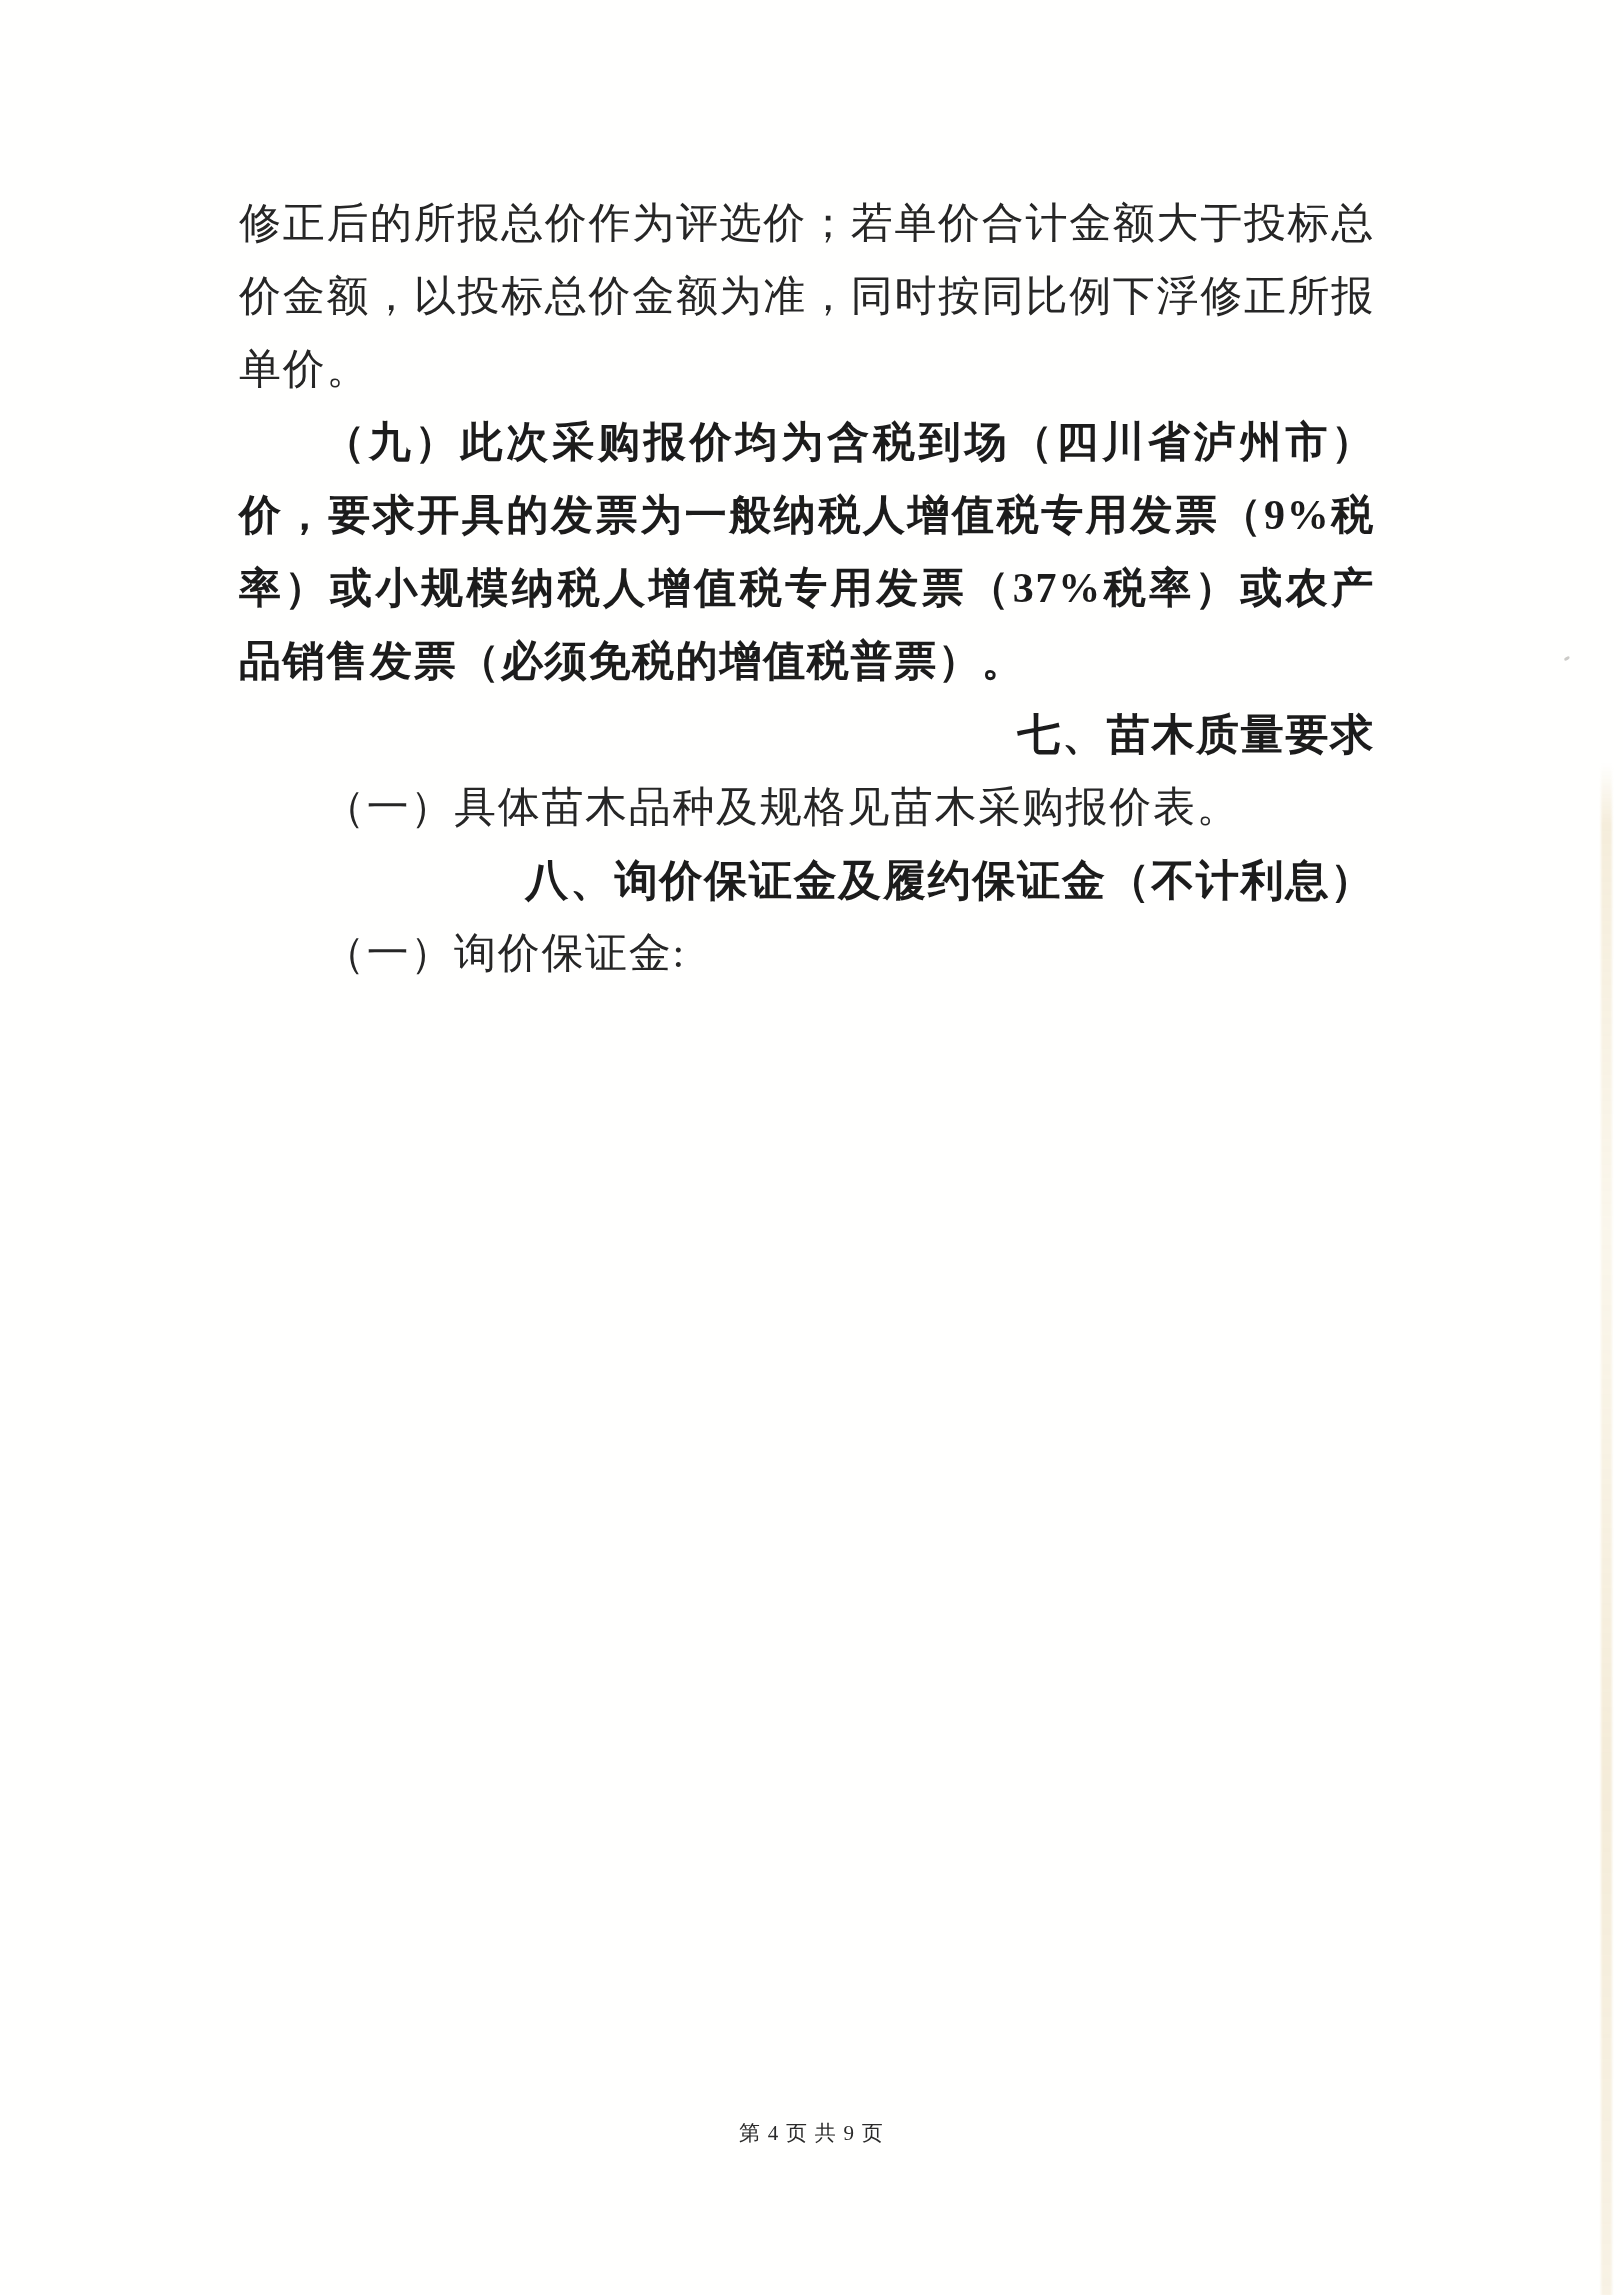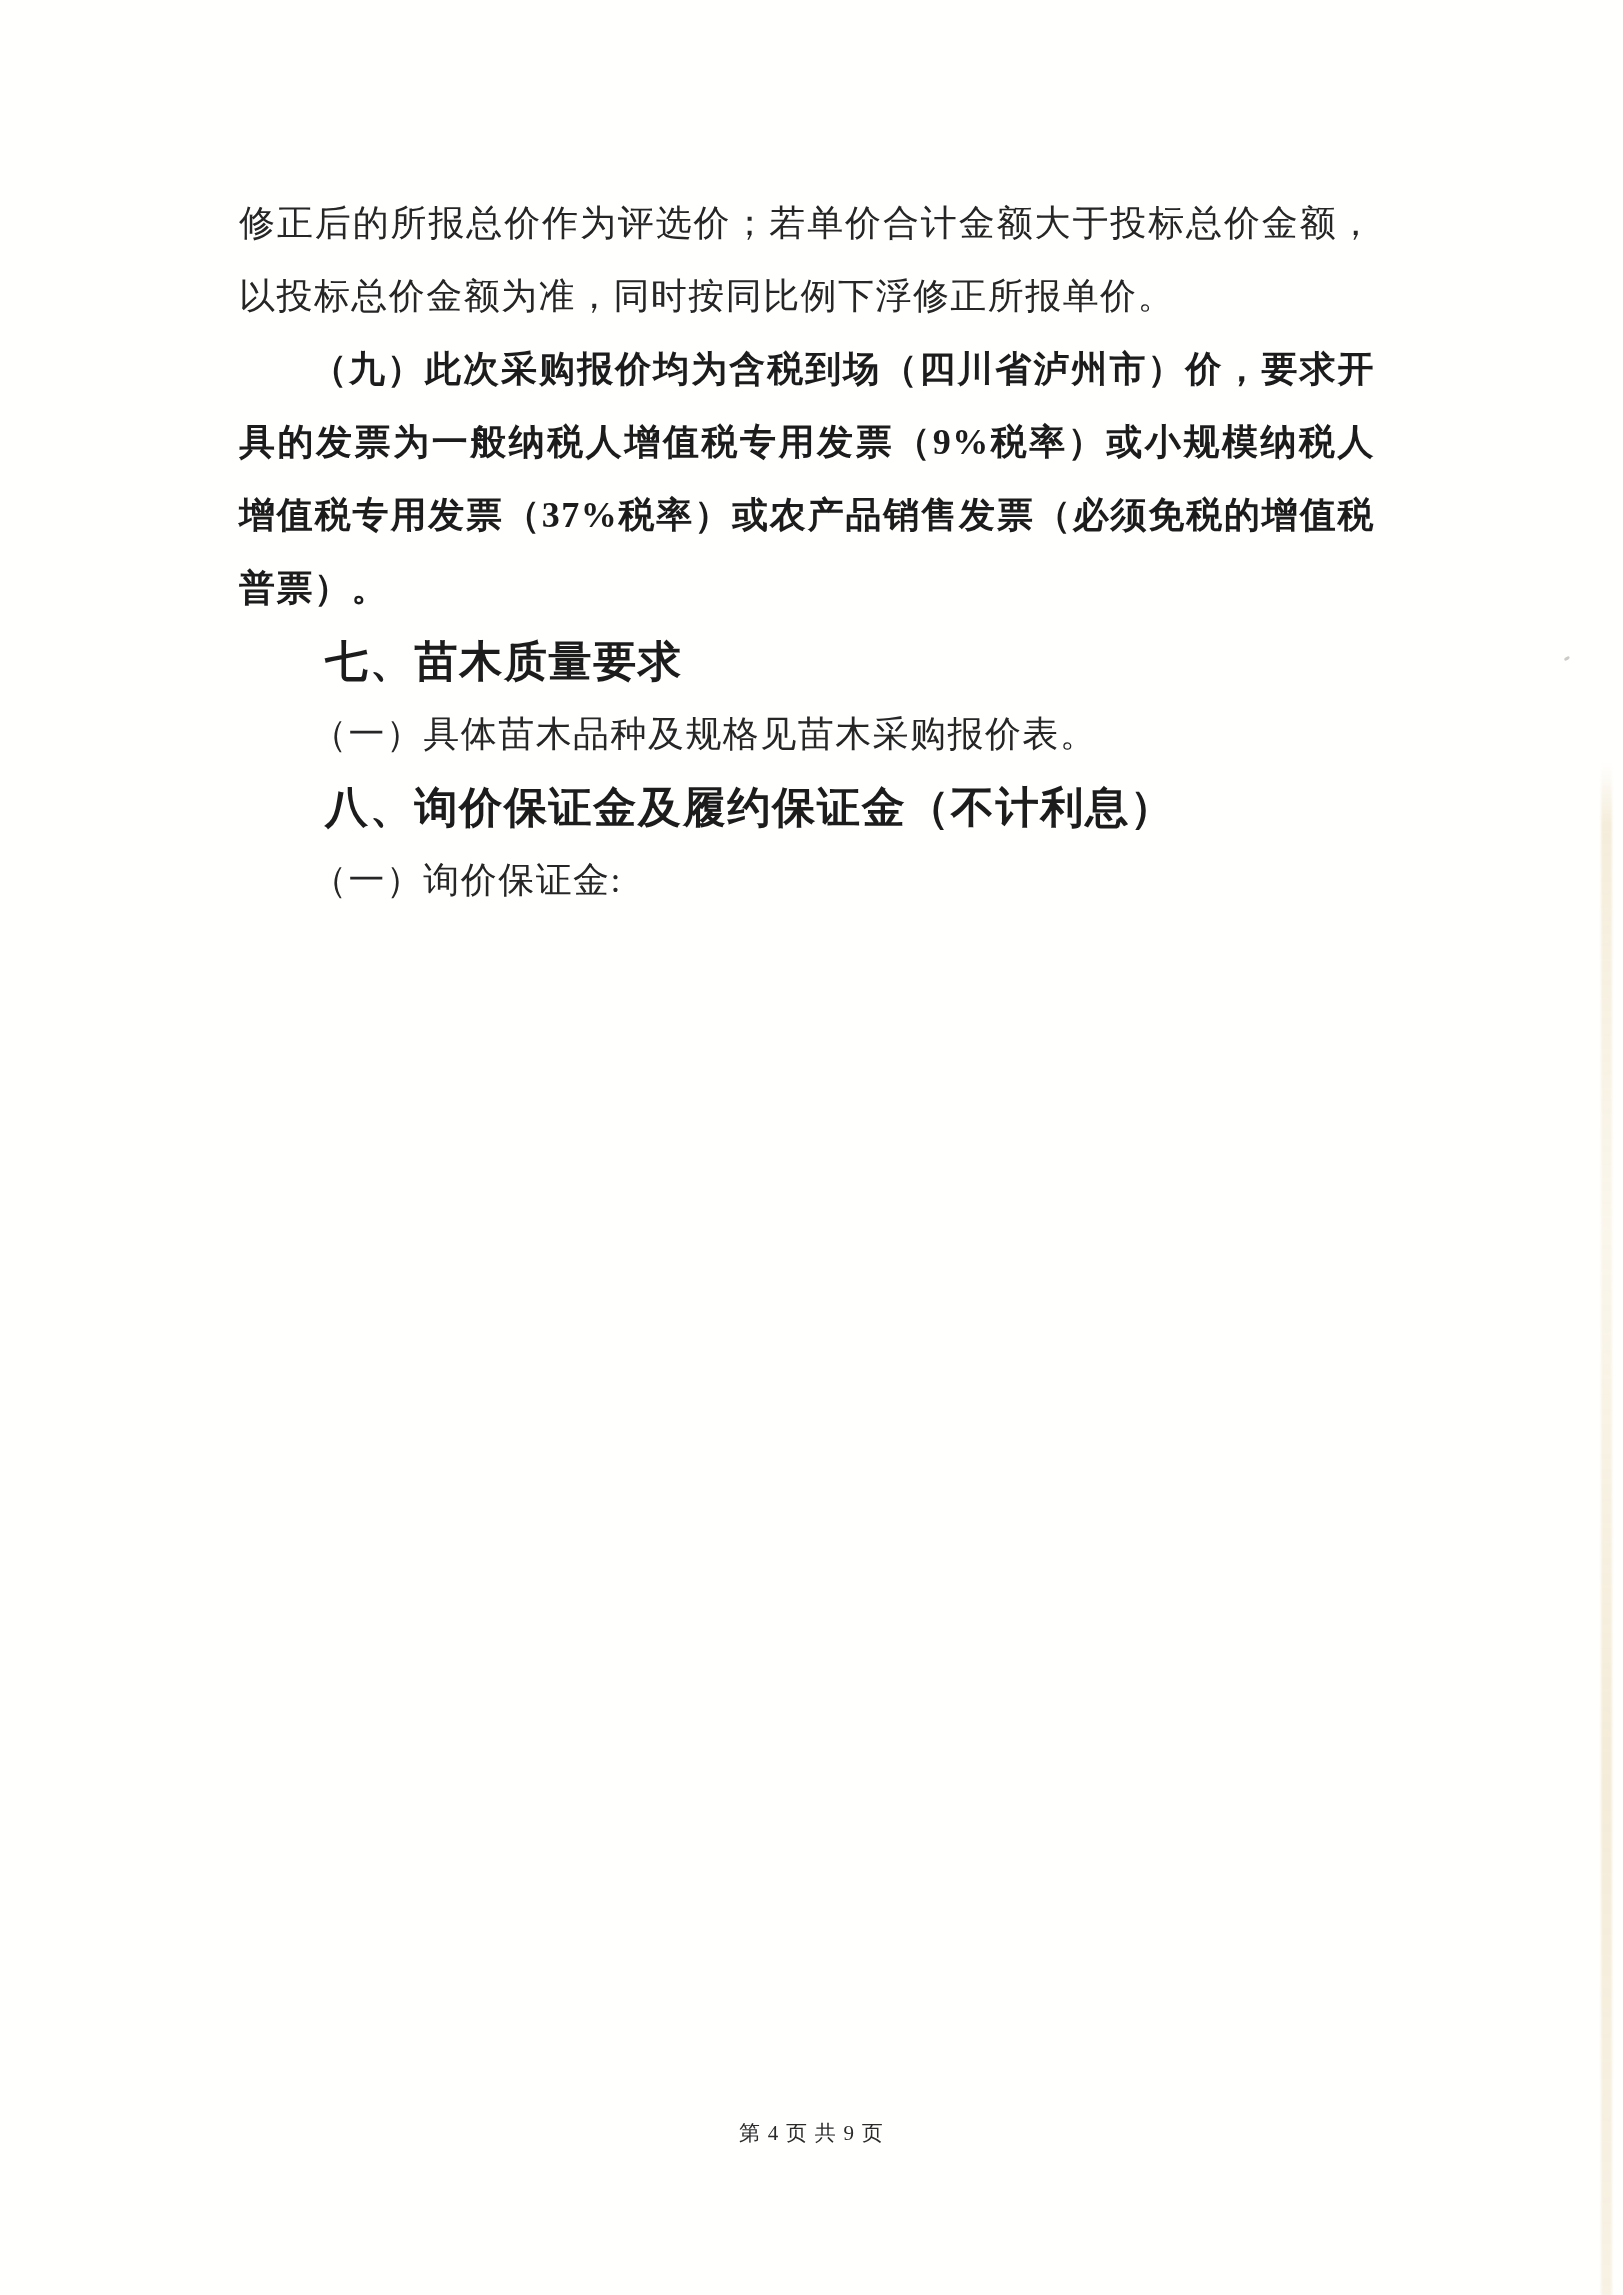--- a/index.html
+++ b/index.html
@@ -18,32 +18,32 @@
     font-family: "Liberation Serif", "DejaVu Serif", serif;
   }
   .doc-content {
     position: absolute;
     left: 239px;
     top: 187px;
     width: 1136px;
   }
   .para {
     margin: 0;
-    font-size: 36px;
+    font-size: 42px;
     line-height: 73px;
     text-align: justify;
     letter-spacing: 0.04em;
     word-break: break-all;
   }
   .para.indent { text-indent: 2em; }
   .para.heading {
     font-family: "Liberation Sans", "DejaVu Sans", sans-serif;
     font-weight: 700;
     font-size: 43px;
-    text-align: left;
+    text-align: right;
     color: #1e1e1e;
   }
   .seg.bold { font-weight: 700; color: #1c1c1c; }
   .page-footer {
     position: absolute;
     left: 0;
     top: 2119px;
     width: 1623px;
     text-align: center;
     font-size: 21px;

